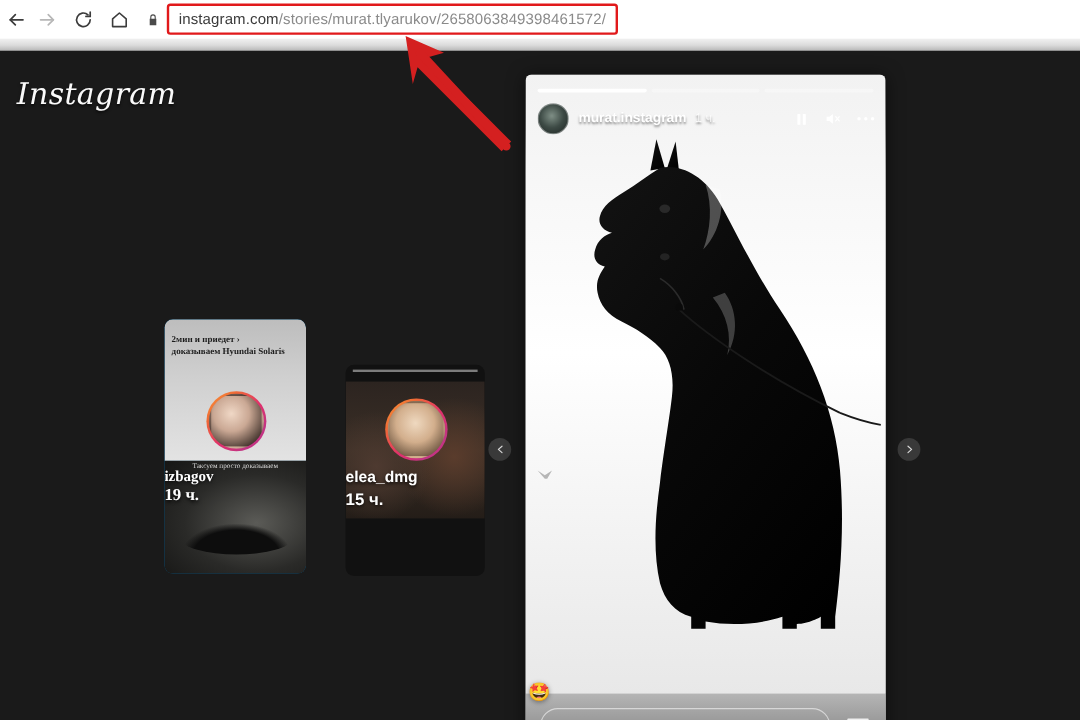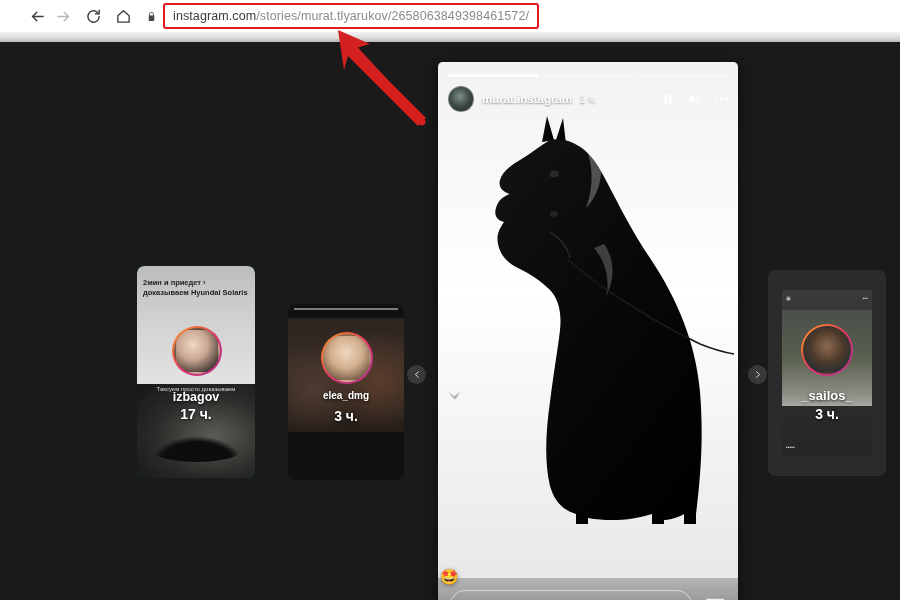--- a/index.html
+++ b/index.html
@@ -9,21 +9,21 @@
     font-family: "Liberation Sans", sans-serif;
     background: #ffffff;
   }
 
   
   .browser-chrome {
     position: absolute; left: 0; top: 0;
     width: 900px; height: 32px;
     background: #ffffff;
     display: flex; align-items: center;
-    padding: 0 24px;
+    padding: 0 0;
     z-index: 30;
   }
   .nav-btn {
     width: 26px; height: 26px;
     display: flex; align-items: center; justify-content: center;
     border-radius: 50%;
     flex: 0 0 auto;
   }
   .nav-btn svg { display: block; }
 
@@ -85,21 +85,20 @@
     overflow: hidden;
     background: #2a2a2a;
   }
   .thumb-inner {
     position: absolute; inset: 0;
     border-radius: 7px;
     overflow: hidden;
   }
   .thumb-label {
     position: absolute; left: 0; right: 0;
-    text-align: center;
     color: #fff;
     text-shadow: 0 1px 3px rgba(0,0,0,0.85);
     font-weight: bold;
     z-index: 4;
   }
   .thumb-name { font-size: 12.5px; }
   .thumb-time { font-size: 14px; font-weight: bold; }
   .avatar-ring {
     position: absolute;
     border-radius: 50%;
@@ -110,21 +109,21 @@
   .avatar-ring > .av-inner {
     width: 100%; height: 100%;
     border-radius: 50%;
     overflow: hidden;
     border: 2px solid rgba(20,20,20,0.0);
     background: #555;
     position: relative;
   }
 
   
-  #thumb-1 { left:137px; top:224px; width:118px; height:212px; background:#0c4a6e; }
+  #thumb-1 { left:137px; top:224px; width:118px; height:212px; background:#0c4a6e;font-family:Liberation Serif, serif; }
   #t1-top {
     position:absolute; left:0; top:0; right:0; height:118px;
     background: linear-gradient(180deg,#bdbdbd 0%, #cfcfcf 40%, #e3e3e3 100%);
   }
   #t1-cap {
     position:absolute; left:6px; top:12px; right:4px;
     font-size: 7.5px; color:#1d1d1d; line-height:1.35;
     font-weight:600;
   }
   #t1-bot {
@@ -287,70 +286,56 @@
     <div class="url-box">
       <span class="url-text"><span>instagram.com</span><span class="dim">/stories/murat.tlyarukov/2658063849398461572/</span></span>
     </div>
   </div>
 </div>
 
 <div class="chrome-shadow"></div>
 
 <div class="ig-page">
 
+  <div class="ig-logo">Instagram</div>
 
   <div class="thumb" id="thumb-1">
     <div class="thumb-inner">
       <div id="t1-top">
         <div id="t1-cap">
           <div>2мин и приедет ›</div>
           <div>доказываем Hyundai Solaris</div>
         </div>
       </div>
       <div id="t1-bot">
         <div id="t1-subcap">Таксуем просто доказываем</div>
         <div id="t1-boat"></div>
       </div>
       <div class="avatar-ring" style="left:35px; top:60px; width:50px; height:50px;">
         <div class="av-inner" style="background: radial-gradient(circle at 40% 35%, #f0d8c6 0%, #caa894 40%, #3c2e28 85%);"></div>
       </div>
       <div class="thumb-label thumb-name" style="top:124px;">izbagov</div>
-      <div class="thumb-label thumb-time" style="top:140px;">17 ч.</div>
+      <div class="thumb-label thumb-time" style="top:140px;">19 ч.</div>
     </div>
   </div>
 
   <div class="thumb" id="thumb-2">
     <div class="thumb-inner">
       <div id="t2-img"></div>
       <div id="t2-bar-top">
           <span></span>
         </div>
       <div class="avatar-ring" style="left:33px; top:28px; width:52px; height:52px;">
         <div class="av-inner" style="background: radial-gradient(circle at 48% 38%, #efd9c0 0%, #d2ae8c 45%, #6b543f 85%);"></div>
       </div>
-      <div class="thumb-label thumb-name" style="top:86px; font-size:10px;">elea_dmg</div>
-      <div class="thumb-label thumb-time" style="top:104px;">3 ч.</div>
-    </div>
-  </div>
-
-  <div class="thumb" id="thumb-3">
-    <div class="thumb-inner">
-      <div id="t3-card">
-        <div id="t3-photo"></div>
-        <div class="t3-meta" style="left:4px; top:5px;">▣</div>
-        <div class="t3-meta" style="right:4px; top:5px;">▪▪▪</div>
-        <div class="t3-meta" style="left:4px; bottom:6px;">▪▪▪▪▪</div>
-      </div>
-      <div class="avatar-ring" style="left:33px; top:54px; width:52px; height:52px;">
-        <div class="av-inner" style="background: radial-gradient(circle at 50% 42%, #8e6a4e 0%, #4d3a2b 48%, #1e2b33 90%);"></div>
-      </div>
-      <div class="thumb-label thumb-name" style="top:118px; font-size:13px;">_sailos_</div>
-      <div class="thumb-label thumb-time" style="top:136px;">3 ч.</div>
-    </div>
-  </div>
+      <div class="thumb-label thumb-name" style="top:86px; font-size:13px;">elea_dmg</div>
+      <div class="thumb-label thumb-time" style="top:104px;">15 ч.</div>
+    </div>
+  </div>
+
 
   <div class="story-card">
 
     <div class="story-photo">
       <svg class="horse" viewBox="0 0 300 516" preserveAspectRatio="xMidYMid slice">
         <defs>
           <linearGradient id="bgw" x1="0" y1="0" x2="0" y2="1">
             <stop offset="0" stop-color="#f2f2f2"></stop>
             <stop offset="0.45" stop-color="#ffffff"></stop>
             <stop offset="1" stop-color="#e8e8e8"></stop>

